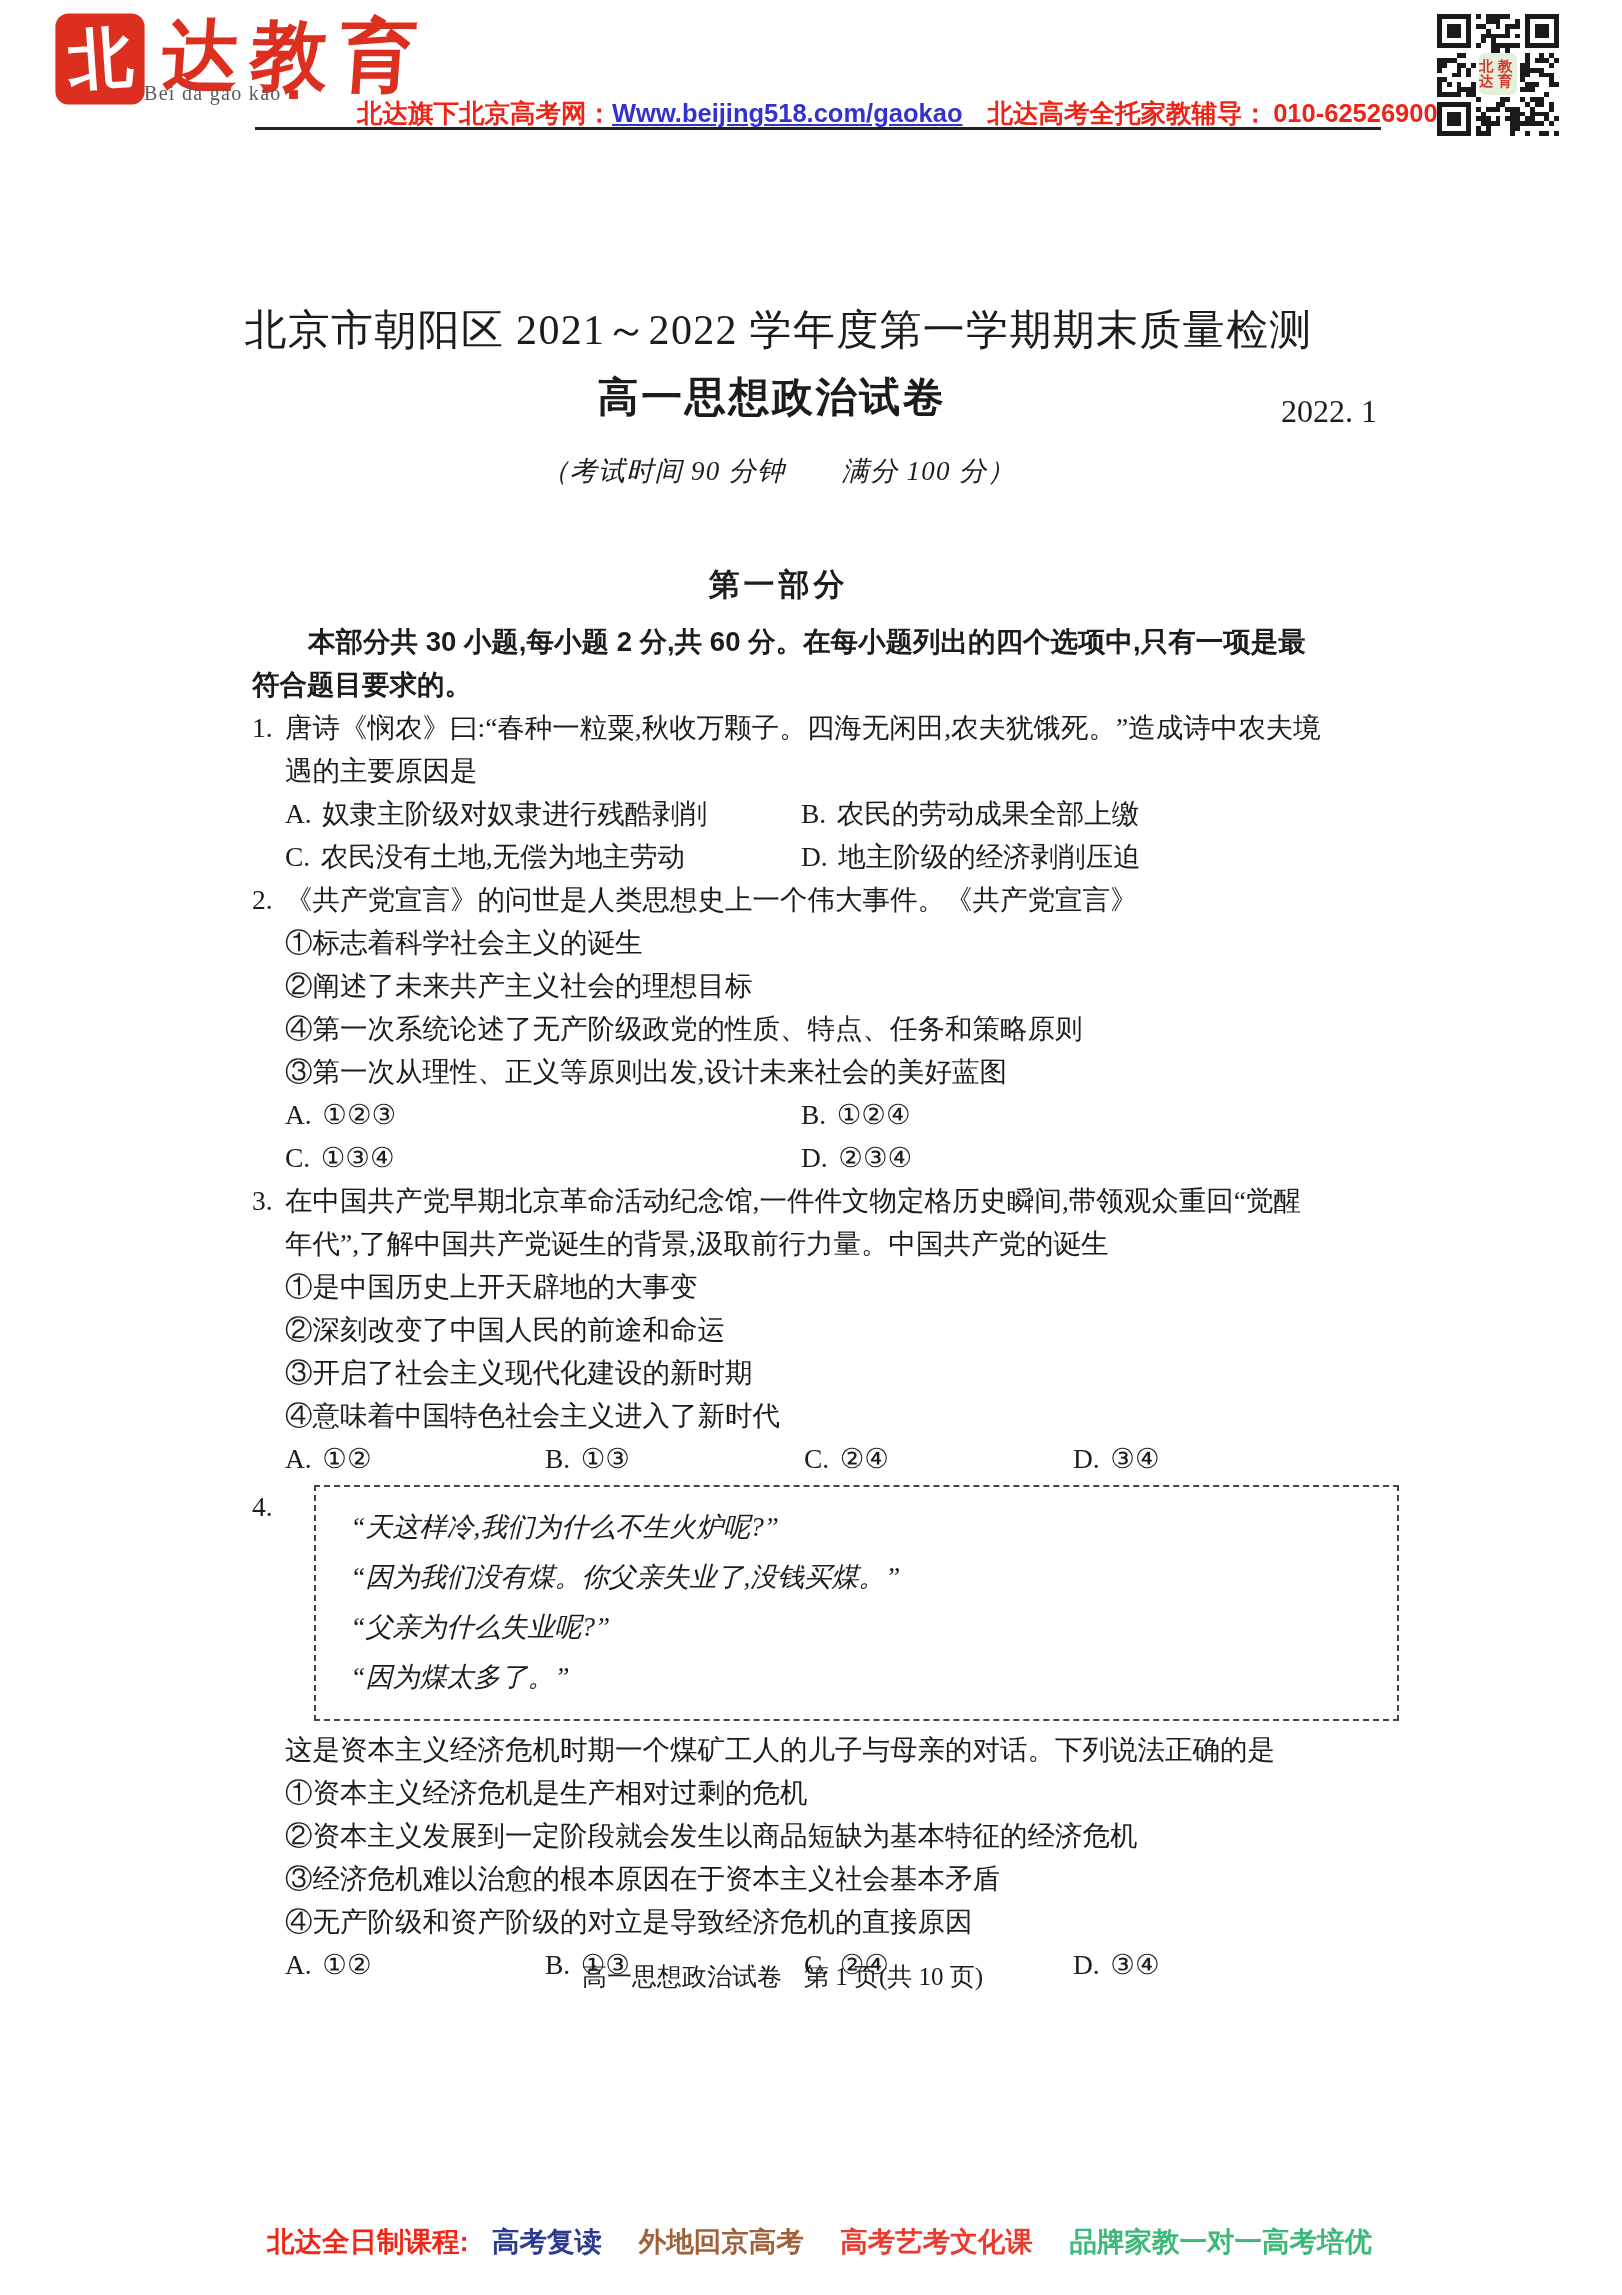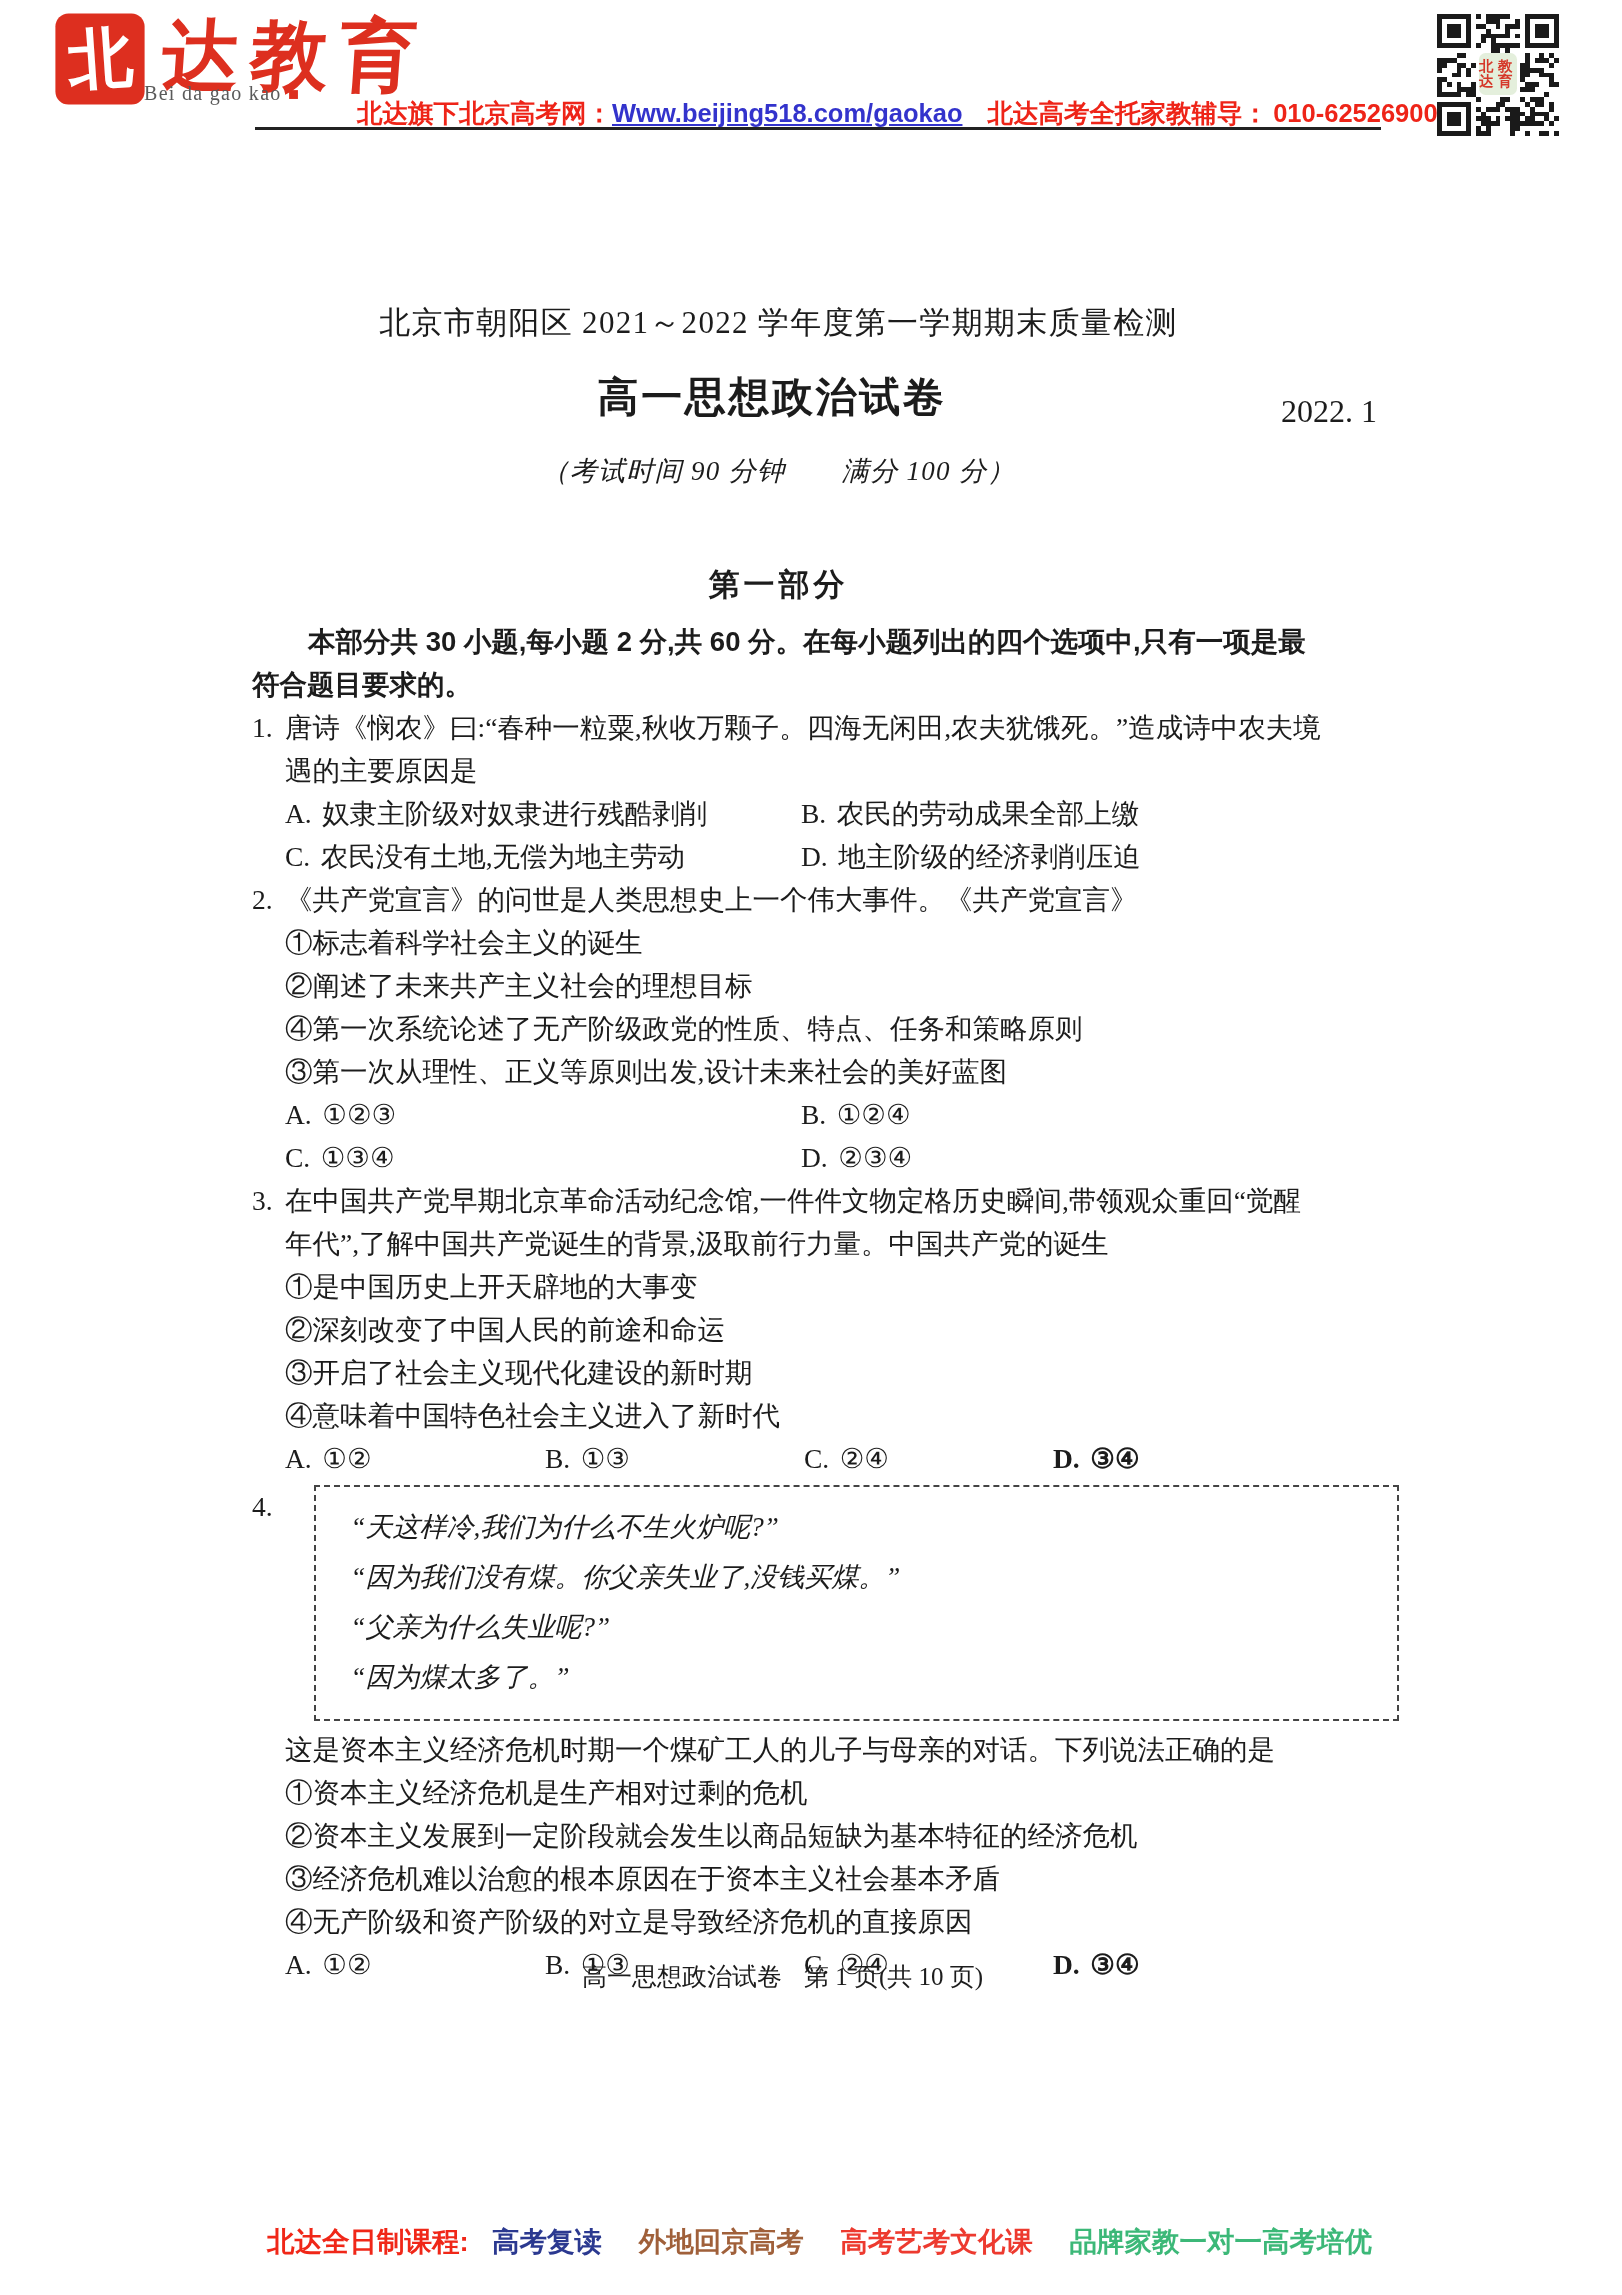--- a/index.html
+++ b/index.html
@@ -53,21 +53,21 @@
     position:absolute;left:42px;top:39px;width:38px;height:42px;
     background:#e4efdc;border-radius:6.5px;
     display:flex;flex-direction:row;align-items:center;justify-content:center;
     line-height:1.05;
   }
   .qr-badge span{color:#d5382a;font-size:14.4px;font-weight:bold;
     font-family:"Liberation Serif","DejaVu Serif",serif;}
   
   .t-session{
     position:absolute;left:0;top:302px;width:1557px;text-align:center;
-    font-size:31px;letter-spacing:1.3px;white-space:nowrap;
+    font-size:42px;letter-spacing:1.3px;white-space:nowrap;
   }
   .t-paper{
     position:absolute;left:0;top:370px;width:1544px;text-align:center;
     font-size:41px;font-weight:bold;letter-spacing:2.6px;
     font-family:"Liberation Sans","DejaVu Sans",sans-serif;white-space:nowrap;
   }
   .t-date{position:absolute;left:1281px;top:393px;font-size:32px;white-space:nowrap;}
   .t-info{
     position:absolute;left:0;top:453px;width:1557px;text-align:center;
     font-size:27px;font-style:italic;letter-spacing:1.3px;white-space:nowrap;
@@ -87,21 +87,21 @@
     font-weight:bold;
     font-family:"Liberation Sans","DejaVu Sans",sans-serif;
   }
   .intro .ind{padding-left:56px;}
   .q{position:relative;padding-left:33px;}
   .q .qnum{position:absolute;left:0;top:0;}
   .optrow{position:relative;height:43px;}
   .optrow .cell{position:absolute;top:0;white-space:nowrap;}
   .two .cA,.two .cC{left:0;}
   .two .cB,.two .cD{left:516px;}
-  .four .cA{left:0;} .four .cB{left:260px;} .four .cC{left:519px;} .four .cD{left:768px;font-weight:bold;}
+  .four .cA{left:0;} .four .cB{left:260px;} .four .cC{left:519px;} .four .cD{left:788px;}
   .opt-label{margin-right:10.5px;}
   
   .qbox{
     position:relative;margin-left:29.4px;margin-top:5.2px;margin-bottom:7.9px;
     width:1047px;
     border:2px dashed #444444;
     padding:14.4px 0 17px 34px;
   }
   .qbox .dlg{
     font-style:italic;line-height:50px;white-space:nowrap;font-size:27px;

